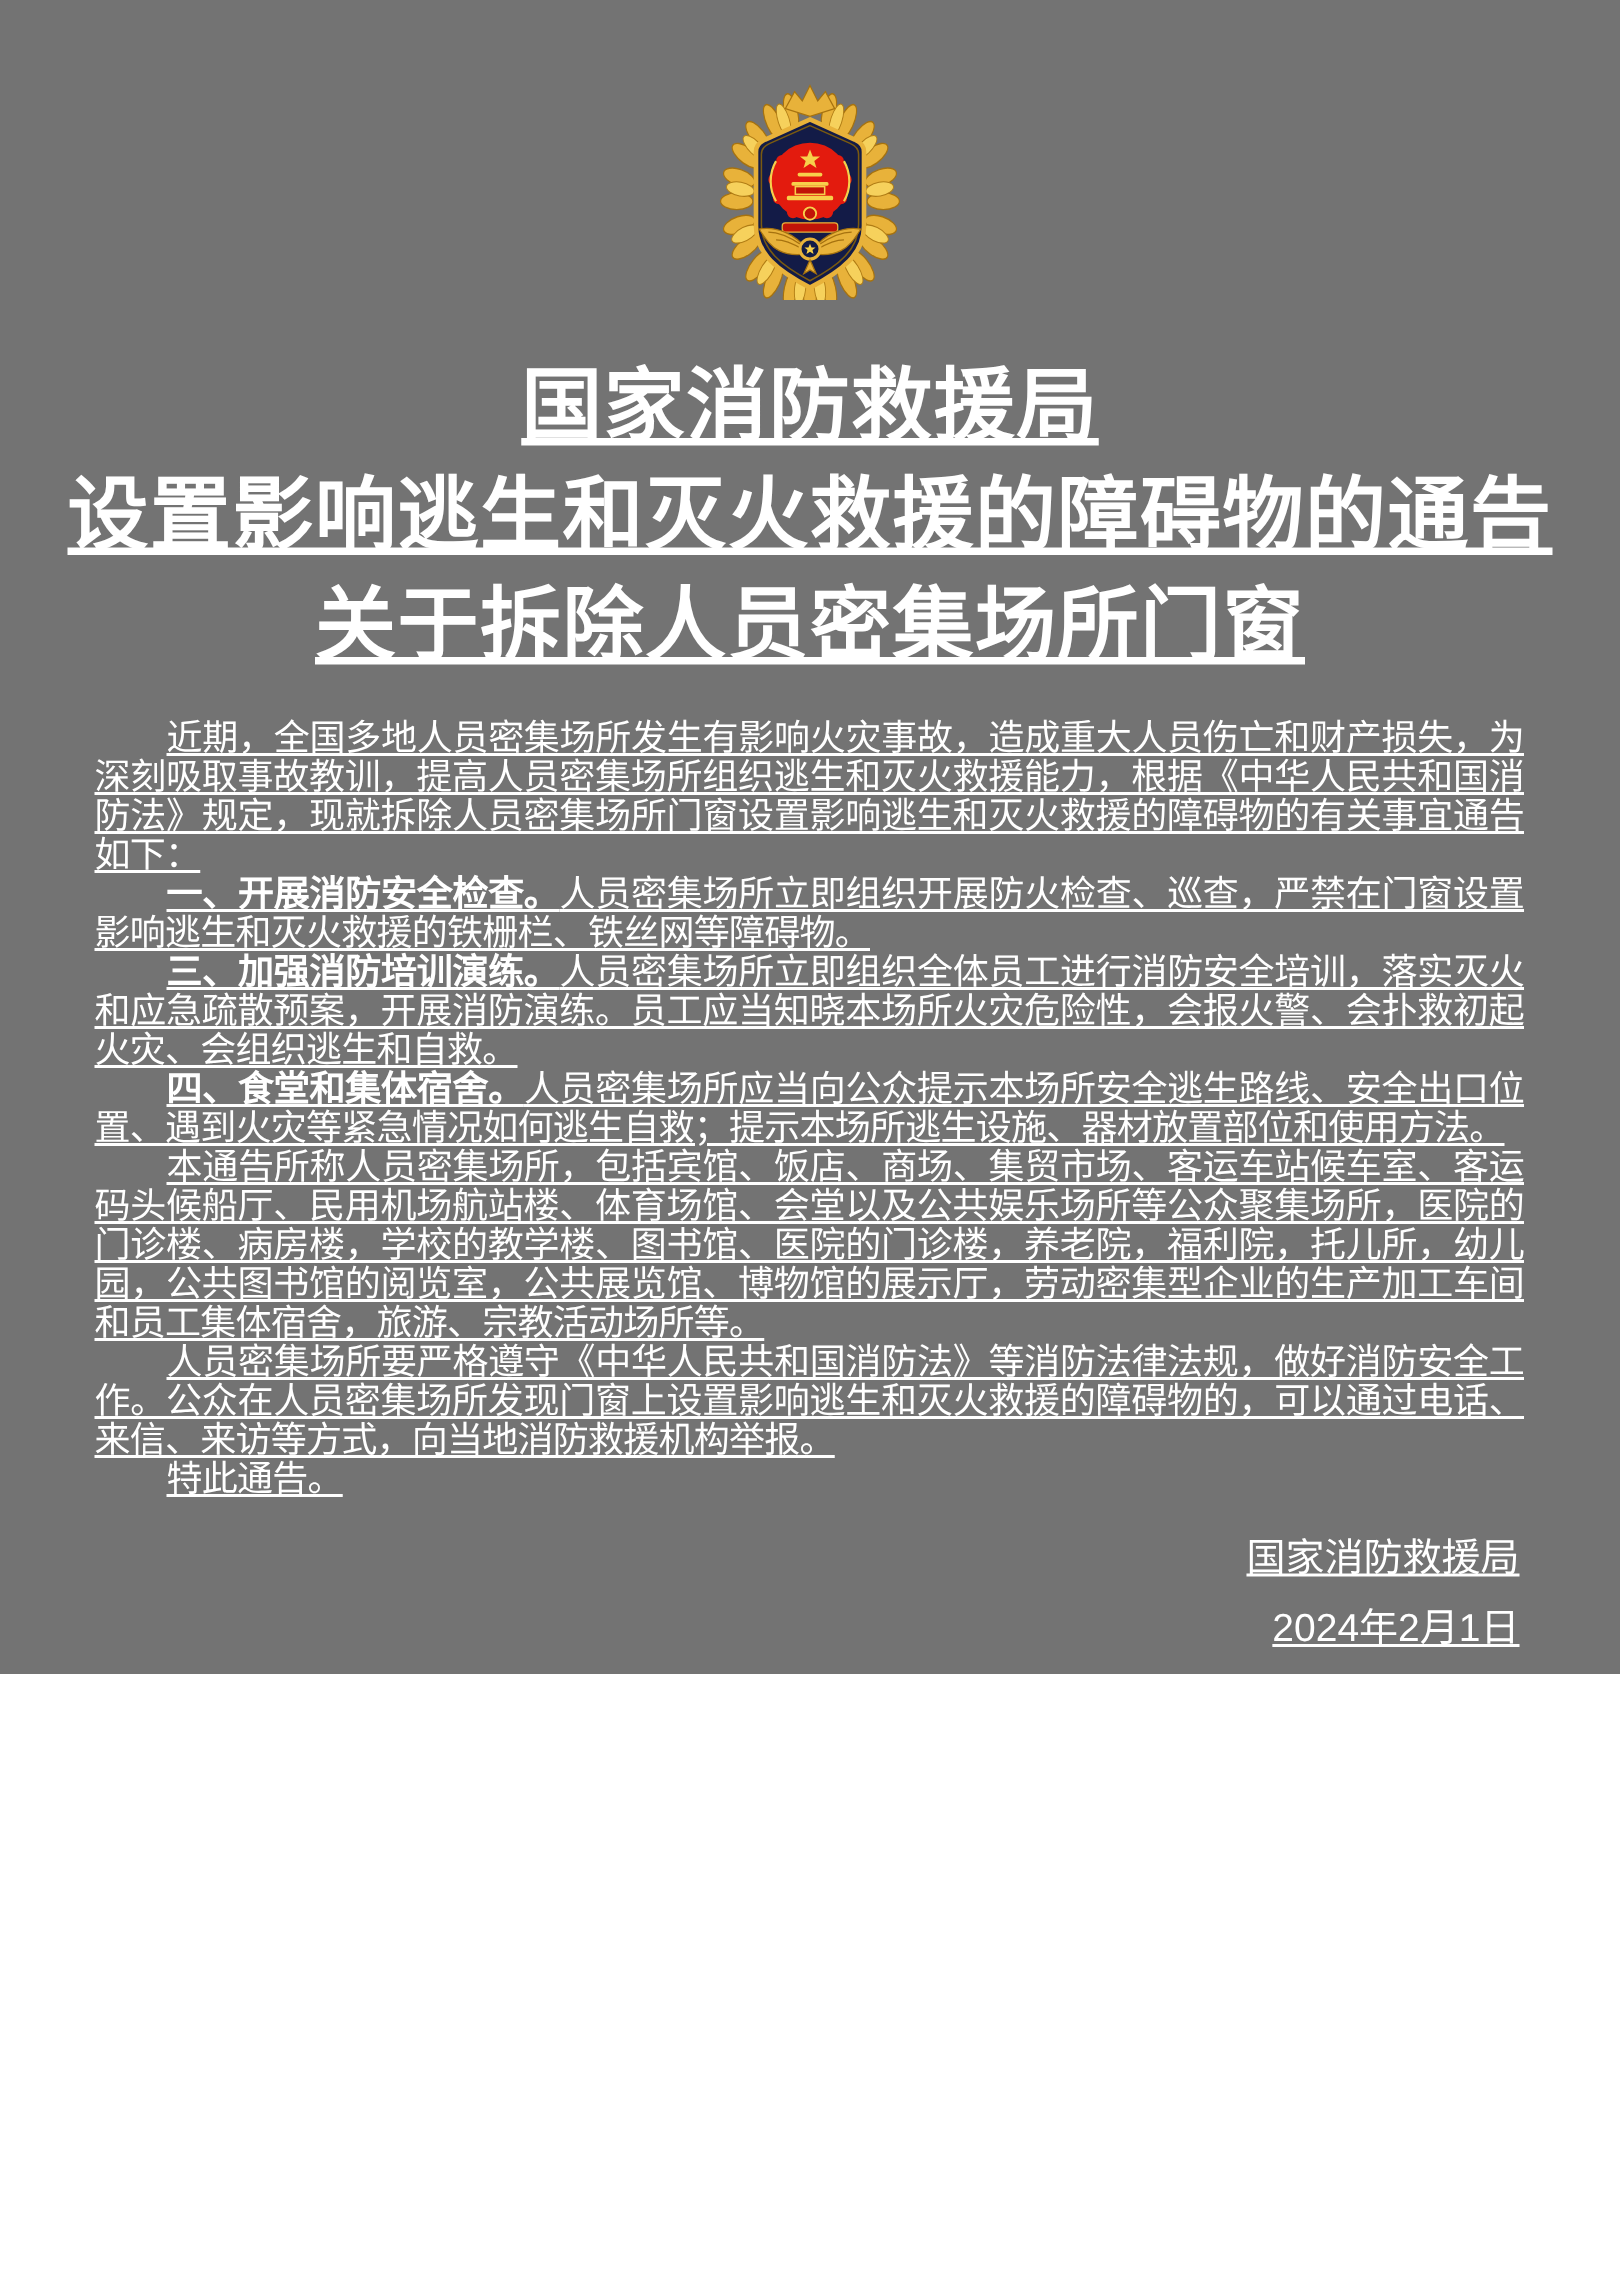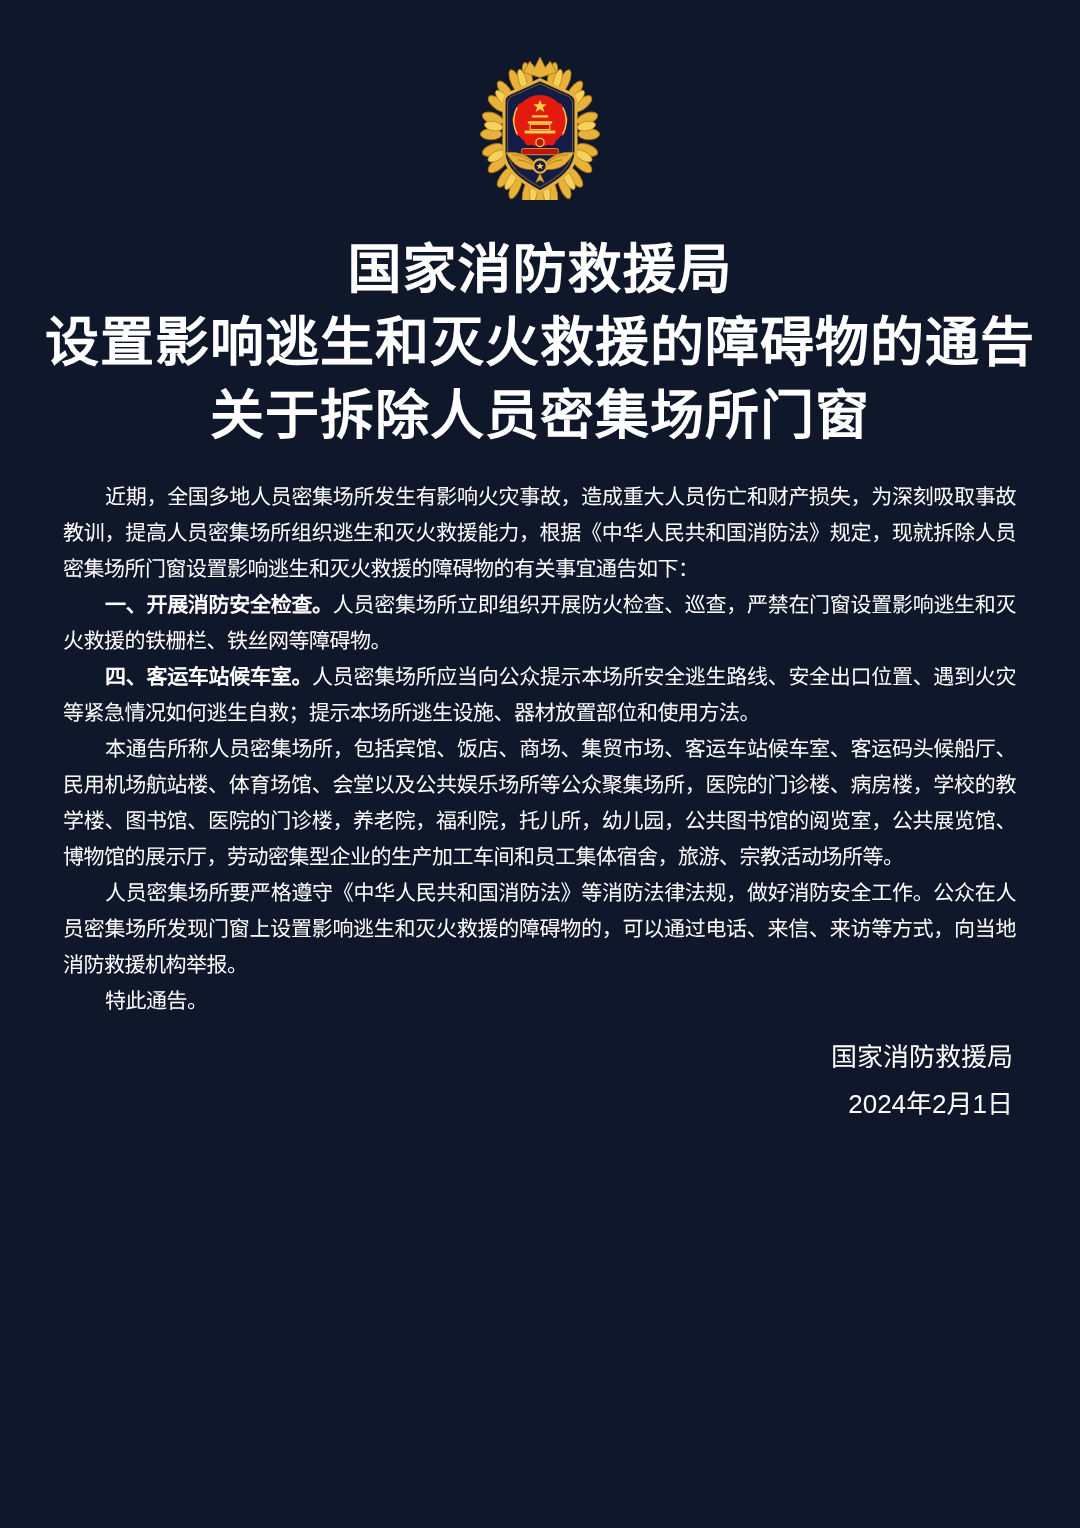--- a/index.html
+++ b/index.html
@@ -1,44 +1,45 @@
 <!DOCTYPE html>
 <html lang="zh-CN"><head>
 <meta charset="utf-8">
 <style>
   html,body{margin:0;padding:0;}
   .page{
     position:relative;
     width:1080px;
-    height:1528px;
-    background:#0f172a;
+    height:1116px;
+    background:#737373;
     overflow:hidden;
     font-family:"Liberation Sans","DejaVu Sans",sans-serif;
     color:#ffffff;
     box-sizing:border-box;
+    text-decoration:underline;
   }
   .emblem-wrap{
     margin-top:56px;
     text-align:center;
   }
   .emblem-wrap svg{display:inline-block;}
   .title{
     margin:30px 30px 0 30px;
     text-align:center;
     font-family:"Liberation Serif","DejaVu Serif",serif;
     font-weight:bold;
     font-size:54px;
     line-height:73px;
     letter-spacing:1px;
     color:#ffffff;
   }
   .body-text{
     margin:26px 64px 0 63px;
-    font-size:21px;
-    line-height:36px;
+    font-size:24px;
+    line-height:26px;
     letter-spacing:-0.5px;
     text-align:justify;
     text-justify:inter-ideograph;
     color:#ffffff;
   }
   .body-text p{
     margin:0;
     padding:0;
     text-indent:2em;
   }
@@ -147,22 +148,23 @@
     <div>设置影响逃生和灭火救援的障碍物的通告</div>
     <div>关于拆除人员密集场所门窗</div>
   </h1>
 
   <div class="body-text">
     <p>近期，全国多地人员密集场所发生有影响火灾事故，造成重大人员伤亡和财产损失，为深刻吸取事故教训，提高人员密集场所组织逃生和灭火救援能力，根据《中华人民共和国消防法》规定，现就拆除人员密集场所门窗设置影响逃生和灭火救援的障碍物的有关事宜通告如下：</p>
 
     <p><span class="head">一、开展消防安全检查。</span><span>人员密集场所立即组织开展防火检查、巡查，严禁在门窗设置影响逃生和灭火救援的铁栅栏、铁丝网等障碍物。</span></p>
 
 
+    <p><span class="head">三、加强消防培训演练。</span><span>人员密集场所立即组织全体员工进行消防安全培训，落实灭火和应急疏散预案，开展消防演练。员工应当知晓本场所火灾危险性，会报火警、会扑救初起火灾、会组织逃生和自救。</span></p>
 
-    <p><span class="head">四、客运车站候车室。</span><span>人员密集场所应当向公众提示本场所安全逃生路线、安全出口位置、遇到火灾等紧急情况如何逃生自救；提示本场所逃生设施、器材放置部位和使用方法。</span></p>
+    <p><span class="head">四、食堂和集体宿舍。</span><span>人员密集场所应当向公众提示本场所安全逃生路线、安全出口位置、遇到火灾等紧急情况如何逃生自救；提示本场所逃生设施、器材放置部位和使用方法。</span></p>
 
     <p>本通告所称人员密集场所，包括宾馆、饭店、商场、集贸市场、客运车站候车室、客运码头候船厅、民用机场航站楼、体育场馆、会堂以及公共娱乐场所等公众聚集场所，医院的门诊楼、病房楼，学校的教学楼、图书馆、医院的门诊楼，养老院，福利院，托儿所，幼儿园，公共图书馆的阅览室，公共展览馆、博物馆的展示厅，劳动密集型企业的生产加工车间和员工集体宿舍，旅游、宗教活动场所等。</p>
 
     <p>人员密集场所要严格遵守《中华人民共和国消防法》等消防法律法规，做好消防安全工作。公众在人员密集场所发现门窗上设置影响逃生和灭火救援的障碍物的，可以通过电话、来信、来访等方式，向当地消防救援机构举报。</p>
 
 
     <p>特此通告。</p>
   </div>
 
   <div class="signature">

